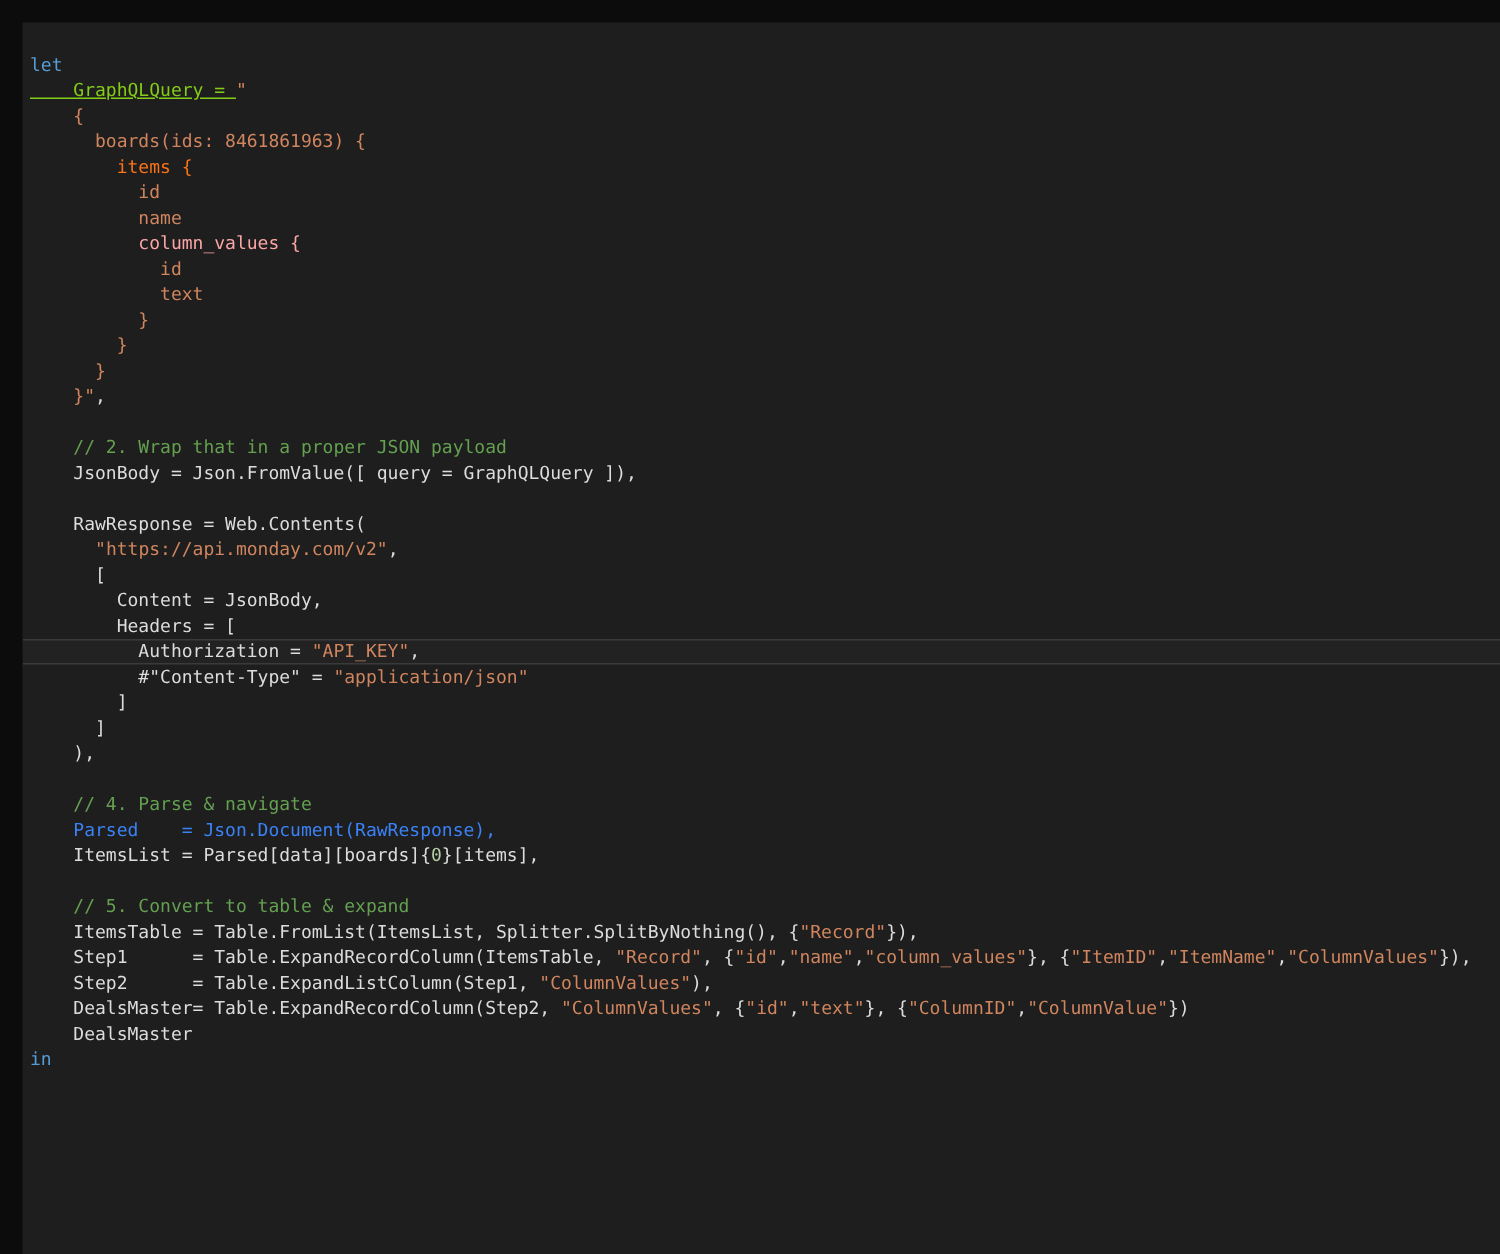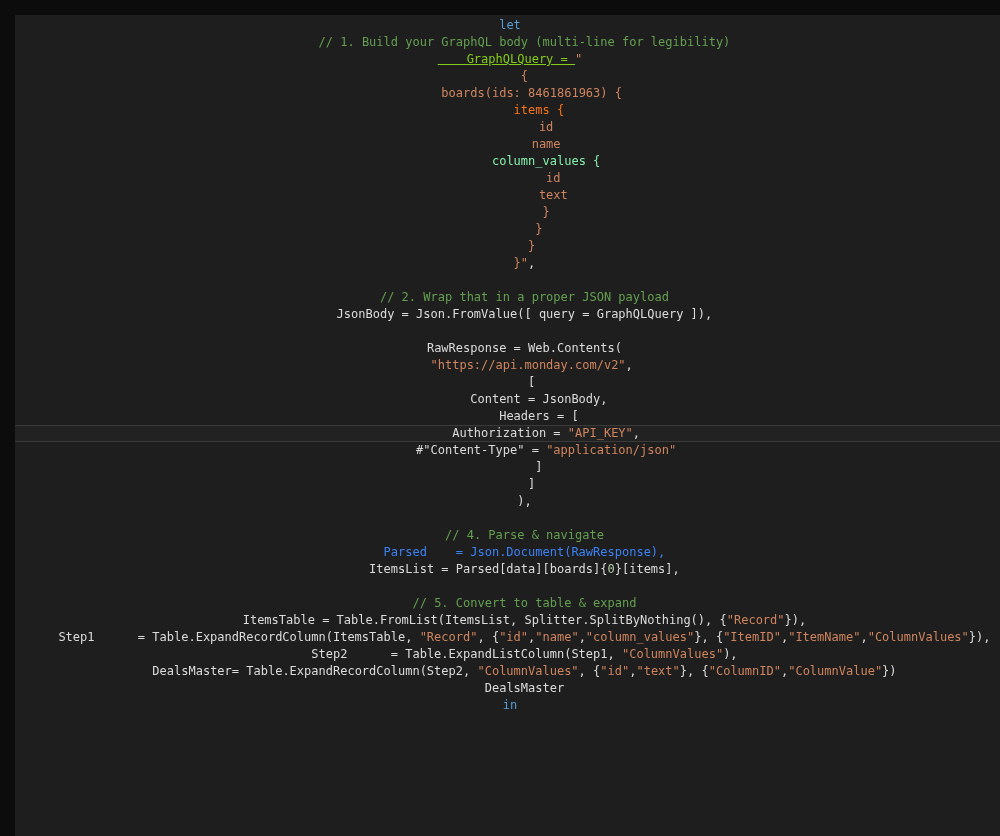--- a/index.html
+++ b/index.html
@@ -25,24 +25,23 @@
     z-index: 2;
   }
   .editor {
     position: absolute;
     top: 15px; left: 15px;
     right: 0; bottom: 0;
     background: #1e1e1e;
     font-family: "DejaVu Sans Mono", "Liberation Mono", monospace;
     font-size: 12px;
     line-height: 17px;
-    padding-top: 2px;
+    padding-top: 20px;
     cursor: text;
     overflow: hidden;
-    text-align: center;
   }
   .line {
     white-space: pre;
     height: 17px;
     padding-left: 5px;
     box-sizing: border-box;
   }
   .line.current {
     border-top: 1px solid #3a3a3a;
     border-bottom: 1px solid #3a3a3a;
@@ -52,28 +51,27 @@
 </style>
 </head>
 <body>
 
 <div class="frame-top"></div>
 <div class="frame-left"></div>
 
 <div class="editor">
   <div id="code">
       <div class="line"><span style="color: rgb(86, 156, 214);">let</span></div>
-      <div class="line"><span style="color: rgb(100, 160, 80);">    // 1. Build your GraphQL body (multi-line for legibility)</span></div>
       <div class="line"><span style="color: #84cc16; text-decoration: underline;">    GraphQLQuery = </span><span style="color: rgb(208, 133, 94);">"</span></div>
       <div class="line"><span style="color: rgb(208, 133, 94);">    {</span></div>
       <div class="line"><span style="color: rgb(208, 133, 94);">      boards(ids: 8461861963) {</span></div>
       <div class="line"><span style="color: #f97316;">        items {</span></div>
       <div class="line"><span style="color: rgb(208, 133, 94);">          id</span></div>
       <div class="line"><span style="color: rgb(208, 133, 94);">          name</span></div>
-      <div class="line"><span style="color: #86efac; margin-top: 16px;">          column_values {</span></div>
+      <div class="line"><span style="color: #fca5a5; margin-top: 16px;">          column_values {</span></div>
       <div class="line"><span style="color: rgb(208, 133, 94);">            id</span></div>
       <div class="line"><span style="color: rgb(208, 133, 94);">            text</span></div>
       <div class="line"><span style="color: rgb(208, 133, 94);">          }</span></div>
       <div class="line"><span style="color: rgb(208, 133, 94);">        }</span></div>
       <div class="line"><span style="color: rgb(208, 133, 94);">      }</span></div>
       <div class="line"><span style="color: rgb(208, 133, 94);">    }"</span><span style="color: rgb(220, 220, 220);">,</span></div>
       <div class="line"></div>
       <div class="line"><span style="color: rgb(100, 160, 80);">    // 2. Wrap that in a proper JSON payload</span></div>
       <div class="line"><span style="color: rgb(220, 220, 220);">    JsonBody = Json.FromValue([ query = GraphQLQuery ]),</span></div>
       <div class="line"></div>

